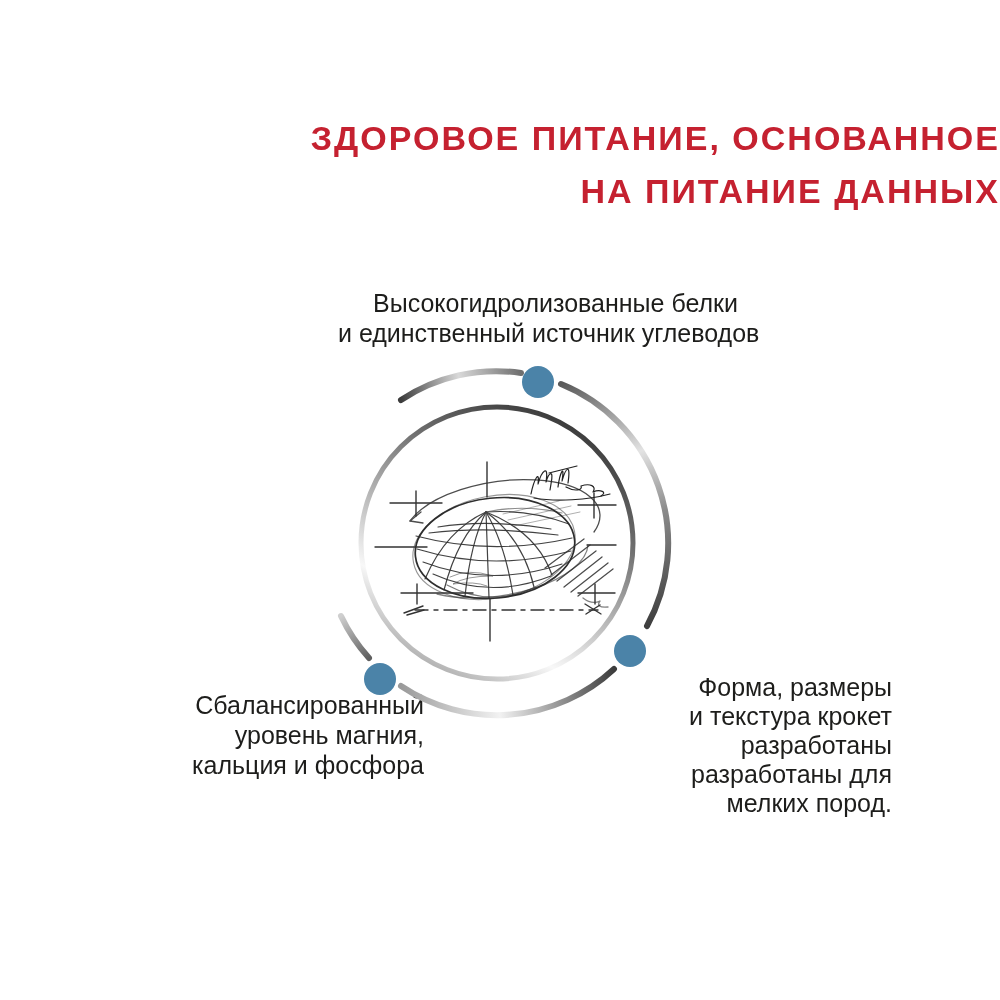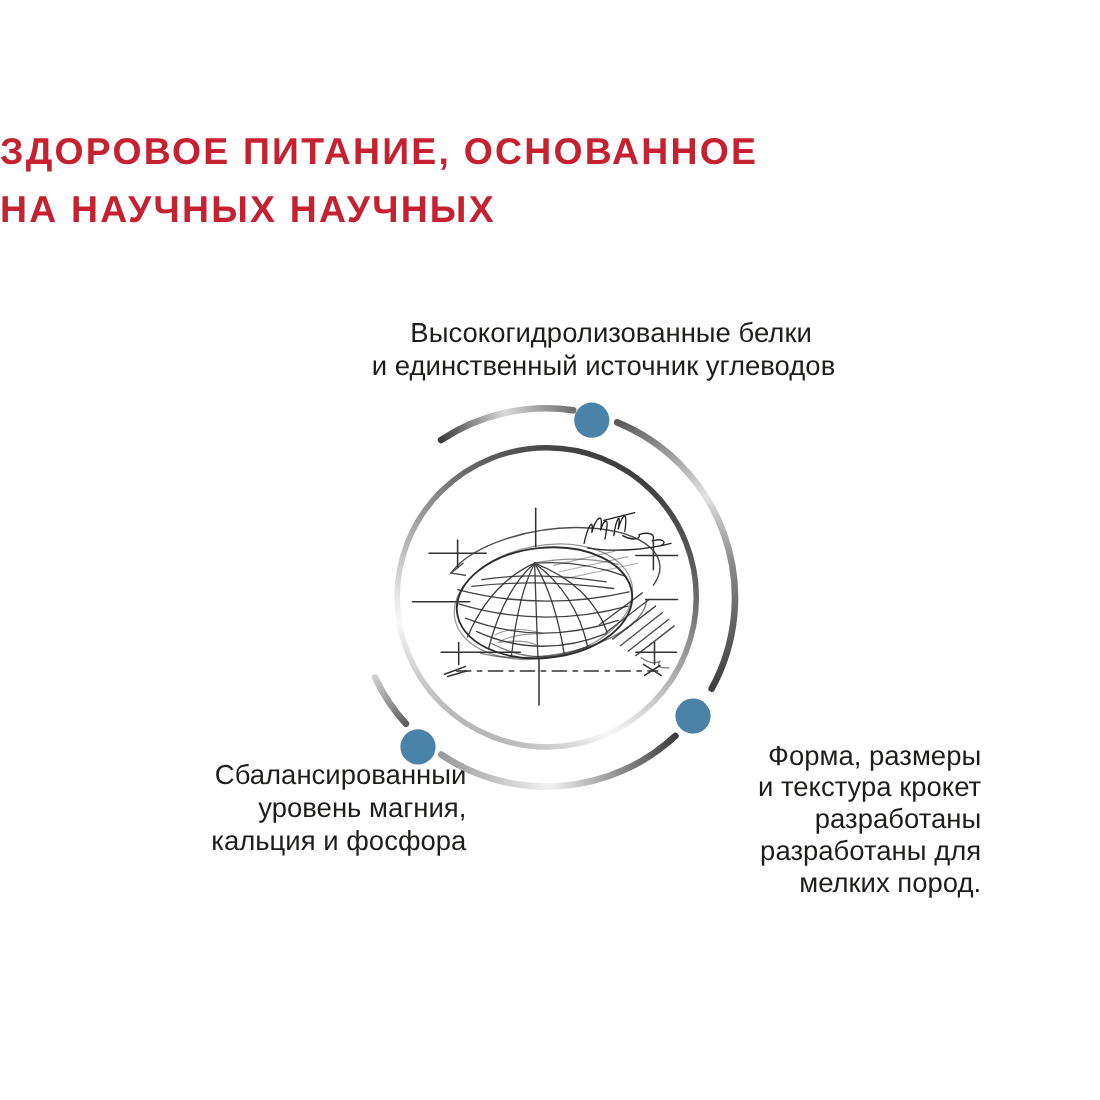--- a/index.html
+++ b/index.html
@@ -4,40 +4,40 @@
 <style>
   html,body{margin:0;padding:0;}
   body{
     width:1000px;height:1000px;background:#ffffff;position:relative;
     font-family:"Liberation Sans", sans-serif;overflow:hidden;
     color:var(--text,#1d1d1b);
   }
   .stage{position:absolute;inset:0;}
   .headline{
     position:absolute;left:0;top:112px;width:1000px;margin:0;
-    text-align:left;font-weight:bold;font-size:34px;line-height:53px;
+    text-align:right;font-weight:bold;font-size:34px;line-height:53px;
     letter-spacing:2px;color:var(--accent,#c52130);
   }
   .headline span{display:block;white-space:nowrap;}
   .callout{position:absolute;text-align:right;font-size:25px;line-height:30px;}
   .callout span{display:block;white-space:nowrap;}
   .callout.top{left:338px;top:288px;width:400px;}
   .callout.bottom-left{left:124px;top:690px;width:300px;}
   .callout.bottom-right{left:642px;top:673px;width:250px;line-height:29px;}
   .diagram{position:absolute;left:330px;top:350px;width:360px;height:380px;}
   .sketch{stroke:#2e2e2e;fill:none;stroke-linecap:round;stroke-linejoin:round;}
 </style>
 </head>
 <body>
 
 <div class="stage">
 
   <h1 class="headline">
     <span>ЗДОРОВОЕ ПИТАНИЕ, ОСНОВАННОЕ</span>
-    <span>НА НАУЧНЫХ НАУЧНЫХ</span>
+    <span>НА ПИТАНИЕ ДАННЫХ</span>
   </h1>
 
   <div class="callout top">
     <span>Высокогидролизованные белки</span>
     <span>и единственный источник углеводов</span>
   </div>
 
   <div class="callout bottom-left">
     <span>Сбалансированный</span>
     <span>уровень магния,</span>

